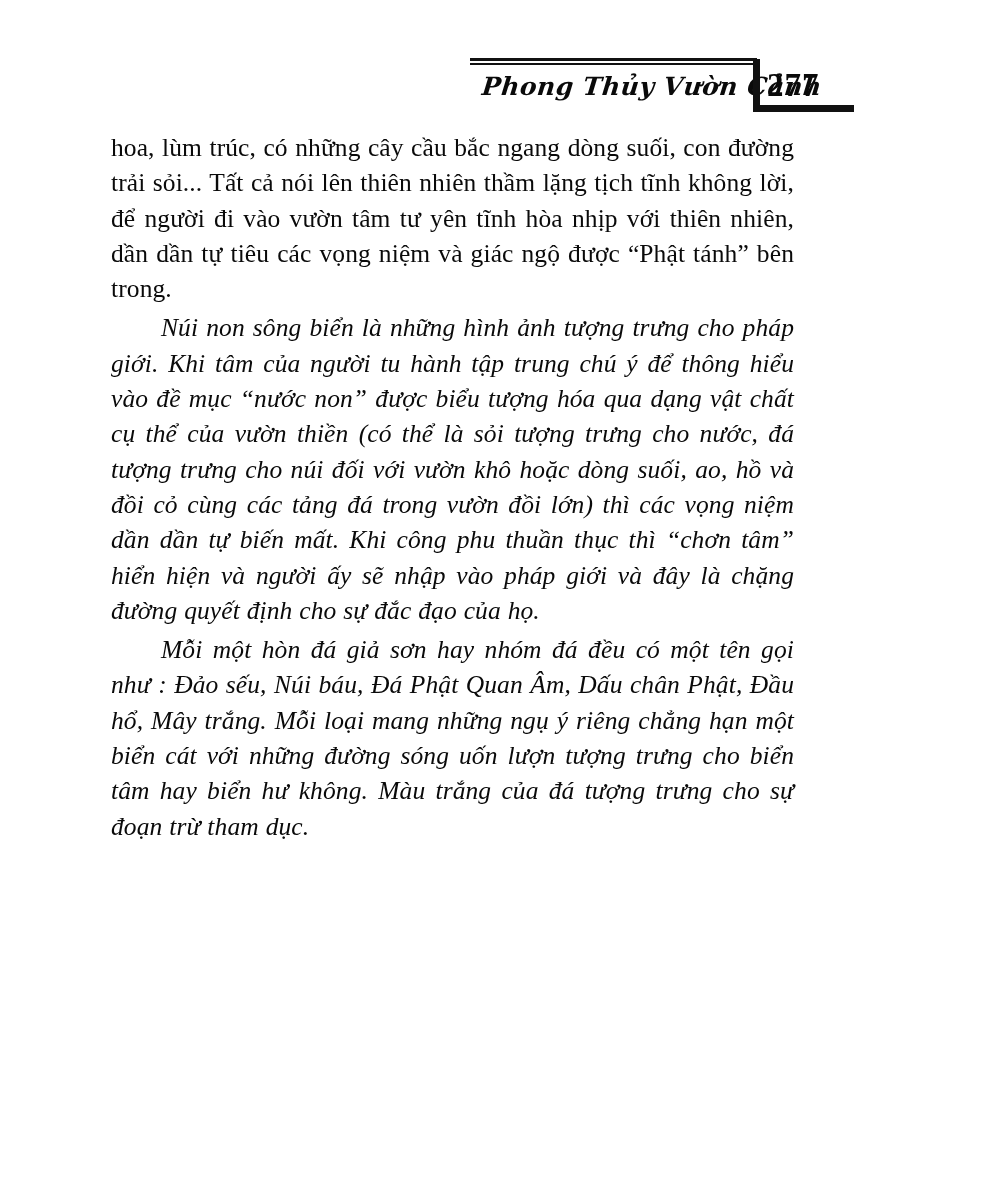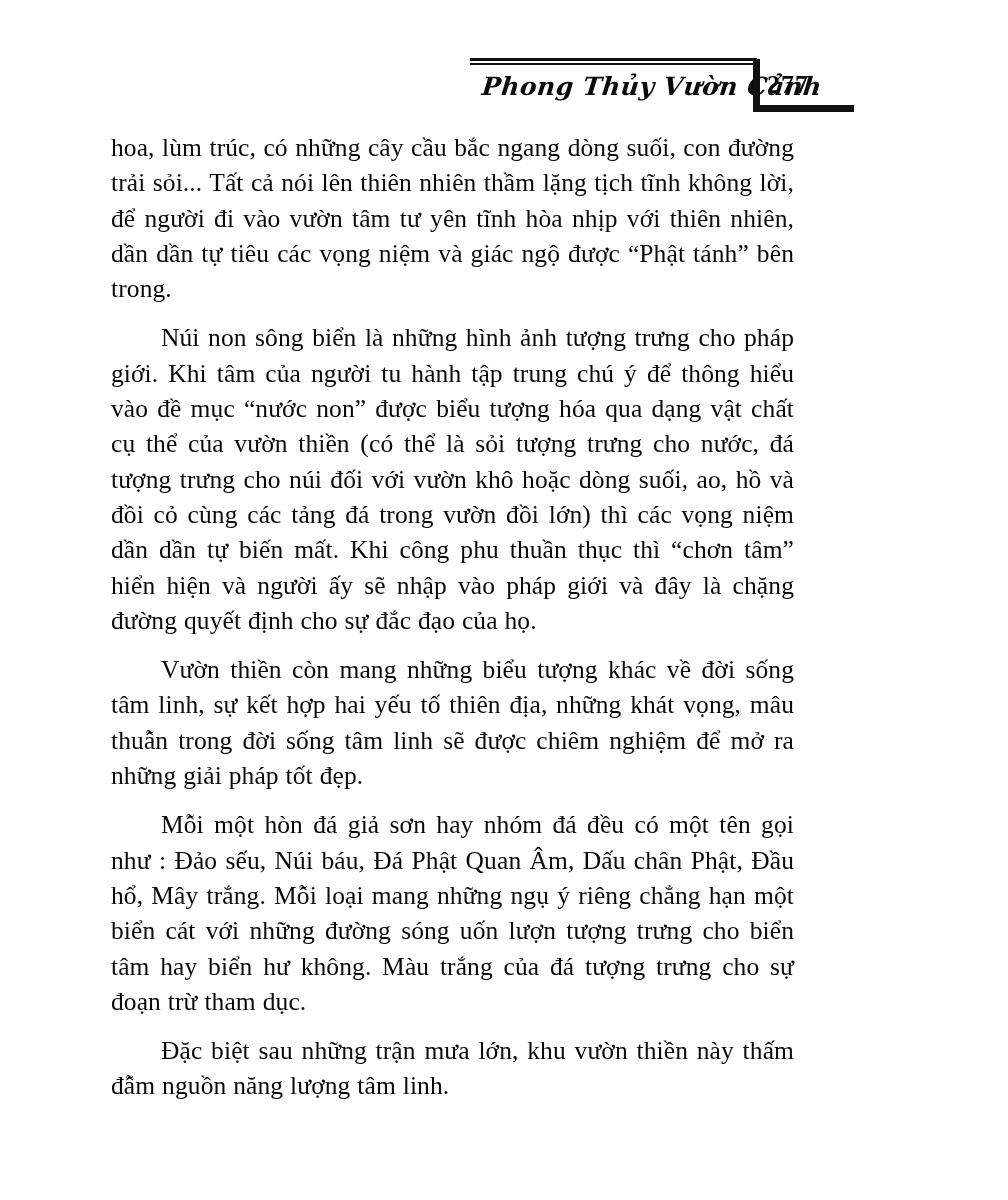--- a/index.html
+++ b/index.html
@@ -96,21 +96,21 @@
     height: 7px;
     background: #111111;
   }
 
   .folio-number {
     position: absolute;
     left: 297px;
     top: 9px;
     font-family: "Liberation Serif", "DejaVu Serif", serif;
     font-weight: bold;
-    font-size: 26px;
+    font-size: 33px;
     line-height: 36px;
     letter-spacing: 1px;
   }
 
   
   .body-text {
     position: absolute;
     left: 111px;
     top: 130px;
     width: 683px;
@@ -120,21 +120,22 @@
     margin: 0;
     font-size: 25.5px;
     line-height: 35.3px;
     text-align: justify;
     text-justify: inter-word;
     letter-spacing: 0.1px;
     word-spacing: 0.4px;
   }
 
   .para + .para {
-    margin-top: 14px;
+    margin-top: 4px;
+    font-style: italic;
   }
 
   .para.indent {
     text-indent: 50px;
   }
 </style>
 </head>
 <body>
 
 <div class="page">
@@ -153,18 +154,16 @@
       <div class="bar-h"></div>
     </div>
 
     <div class="folio-number">277</div>
 
   </div>
 
   <div class="body-text">
     <p class="para">hoa, lùm trúc, có những cây cầu bắc ngang dòng suối, con đường trải sỏi... Tất cả nói lên thiên nhiên thầm lặng tịch tĩnh không lời, để người đi vào vườn tâm tư yên tĩnh hòa nhịp với thiên nhiên, dần dần tự tiêu các vọng niệm và giác ngộ được “Phật tánh” bên trong.</p>
     <p class="para indent">Núi non sông biển là những hình ảnh tượng trưng cho pháp giới. Khi tâm của người tu hành tập trung chú ý để thông hiểu vào đề mục “nước non” được biểu tượng hóa qua dạng vật chất cụ thể của vườn thiền (có thể là sỏi tượng trưng cho nước, đá tượng trưng cho núi đối với vườn khô hoặc dòng suối, ao, hồ và đồi cỏ cùng các tảng đá trong vườn đồi lớn) thì các vọng niệm dần dần tự biến mất. Khi công phu thuần thục thì “chơn tâm” hiển hiện và người ấy sẽ nhập vào pháp giới và đây là chặng đường quyết định cho sự đắc đạo của họ.</p>
-    <p class="para indent">Vườn thiền còn mang những biểu tượng khác về đời sống tâm linh, sự kết hợp hai yếu tố thiên địa, những khát vọng, mâu thuẫn trong đời sống tâm linh sẽ được chiêm nghiệm để mở ra những giải pháp tốt đẹp.</p>
     <p class="para indent">Mỗi một hòn đá giả sơn hay nhóm đá đều có một tên gọi như : Đảo sếu, Núi báu, Đá Phật Quan Âm, Dấu chân Phật, Đầu hổ, Mây trắng. Mỗi loại mang những ngụ ý riêng chẳng hạn một biển cát với những đường sóng uốn lượn tượng trưng cho biển tâm hay biển hư không. Màu trắng của đá tượng trưng cho sự đoạn trừ tham dục.</p>
-    <p class="para indent">Đặc biệt sau những trận mưa lớn, khu vườn thiền này thấm đẫm nguồn năng lượng tâm linh.</p>
   </div>
 
 </div>
 
 </body></html>

